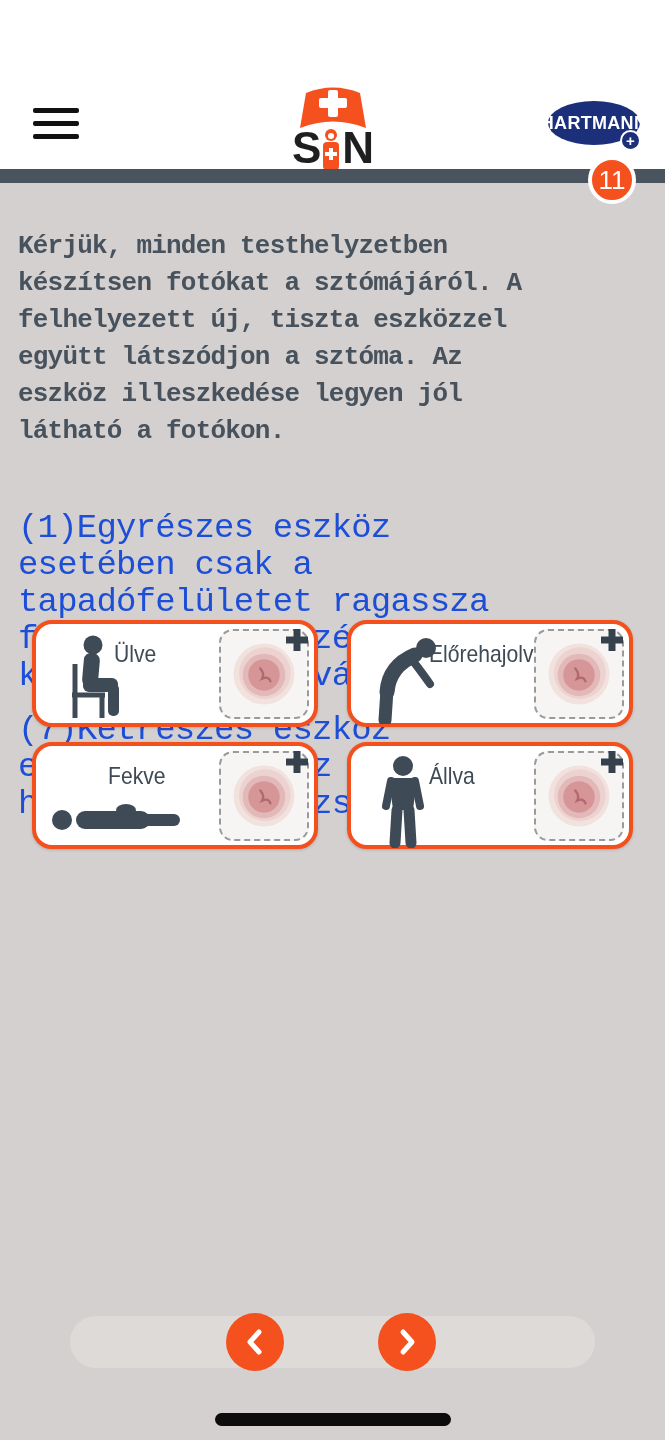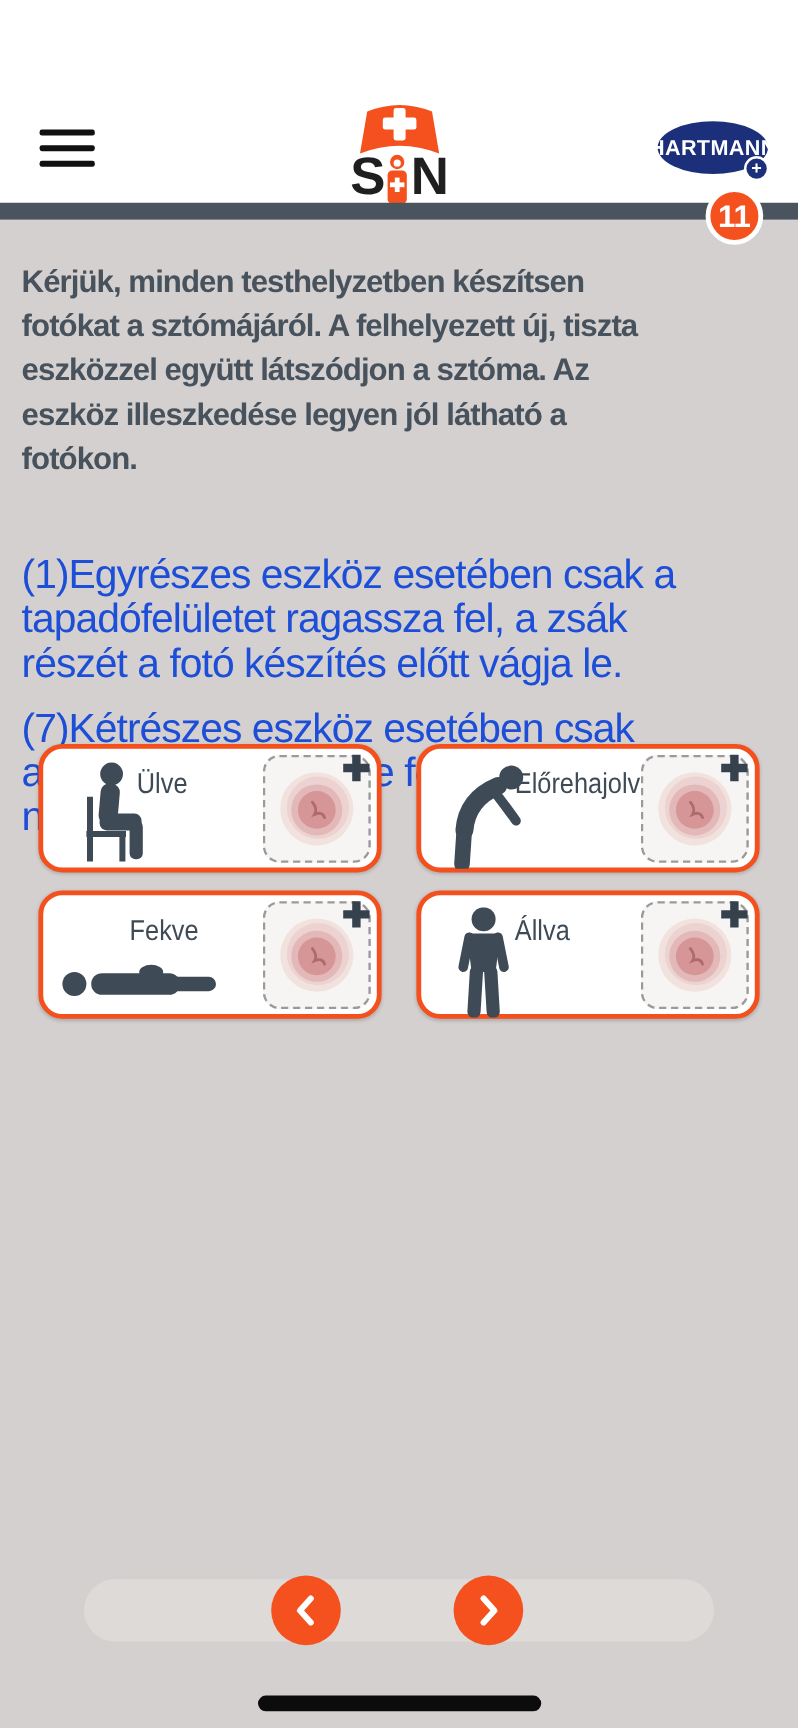--- a/index.html
+++ b/index.html
@@ -38,25 +38,25 @@
   }
 
   
   .slate-bar { position:absolute; top:169px; left:0; width:665px; height:14px; background:#49545e; }
 
   
   .step-badge {
     position:absolute; top:156px; right:29px; width:48px; height:48px;
     background:#f4511e; border:4px solid #fff; border-radius:50%;
     display:flex; align-items:center; justify-content:center;
-    color:#fff; font-size:26px; font-weight:bold; z-index:5;
-  }
-
-  
-  .content { position:absolute; top:183px; left:0; width:582px; padding:4px 18px; }
+    color:#fff; font-size:26px; font-weight:normal; z-index:5;
+  }
+
+  
+  .content { position:absolute; top:183px; left:0; width:582px; padding:16px 18px;font-family:Liberation Mono, monospace; }
   .intro {
     margin-top:29px; color:#47525d; font-size:26px; line-height:37px;
     letter-spacing:-0.8px; font-weight:bold;
   }
   .note {
     color:#1d4ed8; font-size:34px; line-height:37px; letter-spacing:-0.8px;
   }
   .note-1 { margin-top:60px; }
   .note-2 { margin-top:17px; }
 

